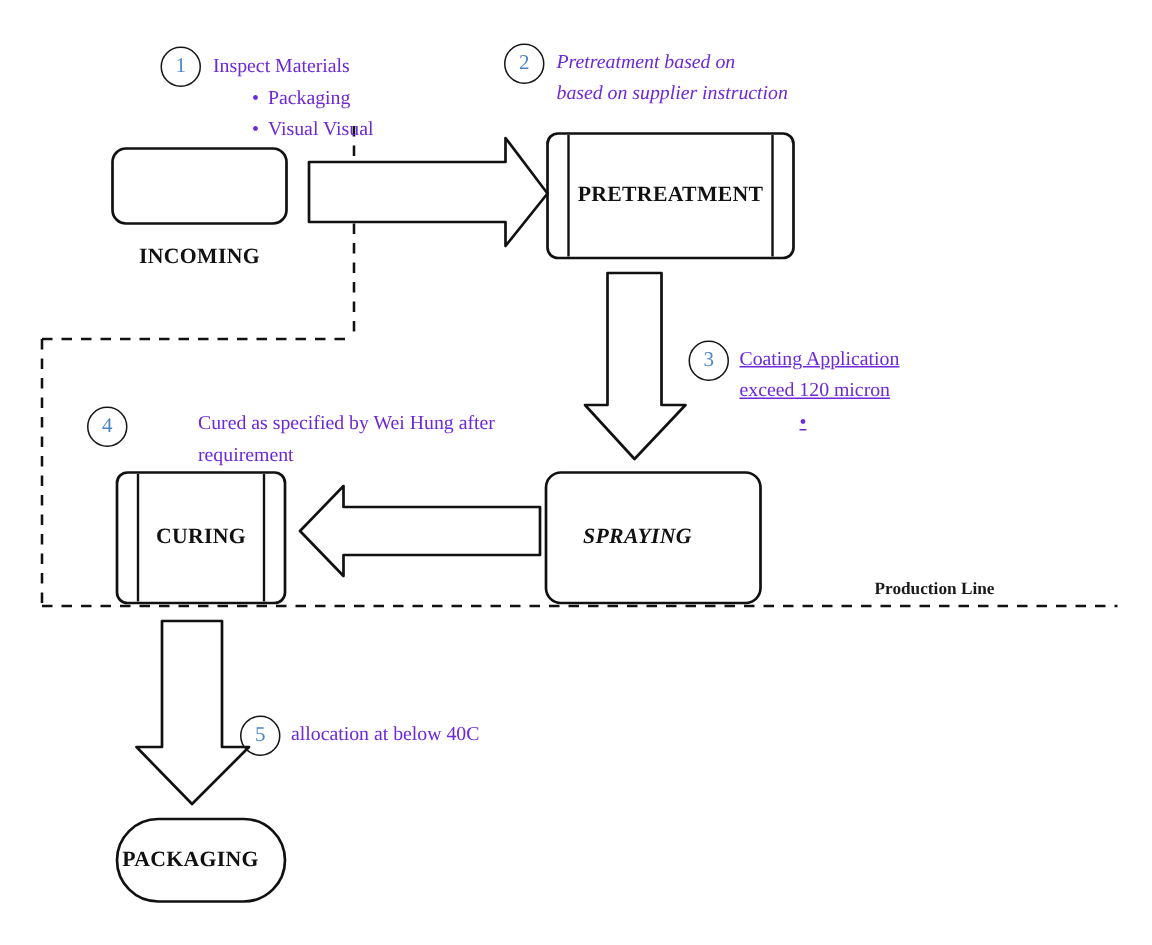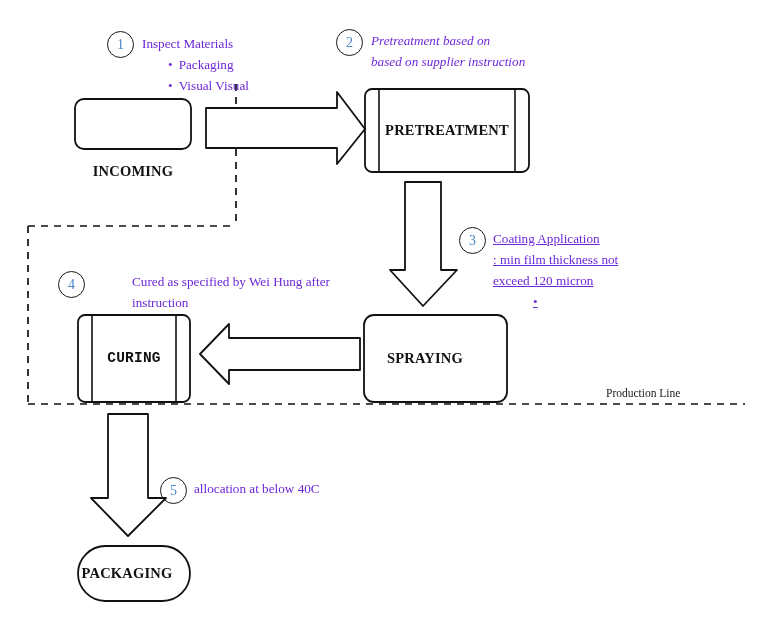--- a/index.html
+++ b/index.html
@@ -156,23 +156,23 @@
              L 128 536
              L 91 498
              L 108 498
              Z" fill="#ffffff" stroke="#111111" stroke-width="1.8" stroke-linejoin="round"></path>
   </svg>
 
   <div class="node-label" style="left:75px; top:115px; width:116px;margin-top:48px;">INCOMING</div>
 
   <div class="node-label" style="left:379px; top:122px; width:136px;">PRETREATMENT</div>
 
-  <div class="node-label" style="left:364px; top:350px; width:122px;">SPRAYING</div>
-
-  <div class="node-label" style="left:92px; top:350px; width:84px;font-family:Liberation Mono, monospace;">CURING</div>
+  <div class="node-label" style="left:364px; top:350px; width:122px;font-style:italic;">SPRAYING</div>
+
+  <div class="node-label" style="left:92px; top:350px; width:84px;">CURING</div>
 
   <div class="node-label" style="left:78px; top:565px; width:98px;">PACKAGING</div>
 
   <div class="callout">
     <div class="callout-num" style="left:107px; top:31px;">1</div>
     <div class="callout-text" style="left:142px; top:33px; width:230px;">
       <span class="sub">Inspect Materials</span>
       <span class="bullet-line">Packaging</span>
       <span class="bullet-line">Visual Visual</span>
     </div>
@@ -183,36 +183,35 @@
     <div class="callout-text" style="left:371px; top:30px; width:250px;font-style:italic;">
       <span class="sub">Pretreatment based on</span>
       <span class="sub">based on supplier instruction</span>
     </div>
   </div>
 
   <div class="callout">
     <div class="callout-num" style="left:459px; top:227px;">3</div>
     <div class="callout-text" style="left:493px; top:228px; width:220px;text-decoration:underline;">
       <span class="sub">Coating Application</span>
-      <span class="sub">: min film thickness not</span>
       <span class="sub">exceed 120 micron</span>
       <span class="plain-bullet"></span>
     </div>
   </div>
 
   <div class="callout">
     <div class="callout-num" style="left:58px; top:271px;">4</div>
     <div class="callout-text" style="left:90px; top:271px; width:280px;margin-left:42px;">
       <span class="sub">Cured as specified by Wei Hung after</span>
-      <span class="sub">instruction</span>
+      <span class="sub">requirement</span>
     </div>
   </div>
 
   <div class="callout">
     <div class="callout-num" style="left:160px; top:477px;">5</div>
     <div class="callout-text" style="left:194px; top:478px; width:220px;">
       <span class="sub">allocation at below 40C</span>
     </div>
   </div>
 
-  <div class="boundary-label" style="left:606px; top:387px;">Production Line</div>
+  <div class="boundary-label" style="left:583px; top:387px;font-weight:bold;">Production Line</div>
 
 </div>
 
 </body></html>

